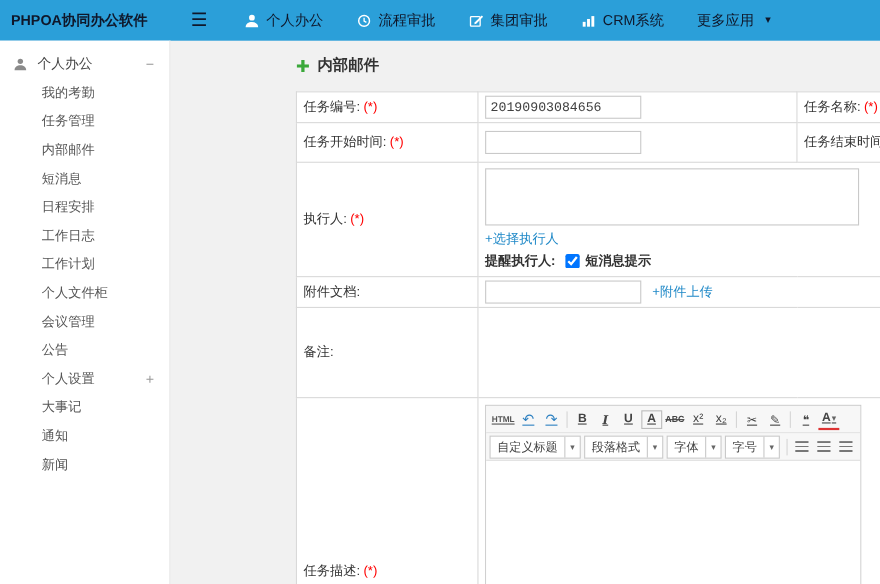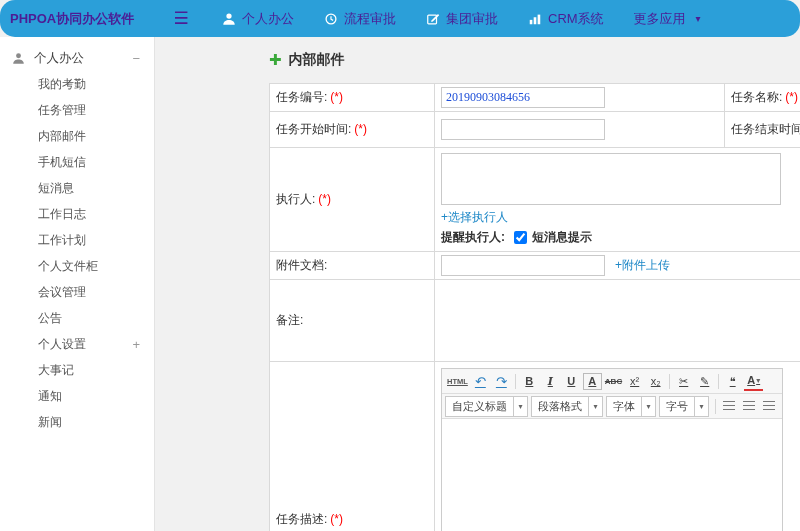--- a/index.html
+++ b/index.html
@@ -1,20 +1,20 @@
 <!DOCTYPE html>
 <html><head>
 <meta charset="utf-8">
 <style>
   * { margin:0; padding:0; box-sizing:border-box; }
   html,body { width:800px; height:531px; overflow:hidden; }
   body { font-family:"Liberation Sans","DejaVu Sans",sans-serif; font-size:12px; color:#333; background:#f1f1f1; }
 
   
-  .topbar { height:37px; background:#2b9fd9; display:flex; align-items:stretch; color:#4c1d95;border-radius:15px; }
+  .topbar { height:37px; background:#2b9fd9; display:flex; align-items:stretch; color:#0f172a; }
   .brand { width:155px; display:flex; align-items:center; padding-left:10px; font-weight:bold; font-size:13px; }
   .menu-btn { width:52px; display:flex; align-items:center; justify-content:center; font-size:17px; cursor:pointer; }
   .nav { display:flex; }
   .nav-item { display:flex; align-items:center; gap:6px; padding:0 15px; font-size:13px; cursor:pointer; white-space:nowrap; }
   .nav-item svg { display:block; }
   .nav-caret { font-size:10px; margin-left:4px; }
 
   
   .main { display:flex; height:494px; }
   .sidebar { width:155px; background:#fff; border-right:1px solid #e3e3e3; padding-top:8px; overflow:hidden; flex:none; }
@@ -29,21 +29,21 @@
   .inner { margin-left:114px; }
   .page-title { display:flex; align-items:center; gap:7px; font-size:14px; font-weight:bold; color:#333; margin-bottom:14px; }
   .plus-icon { color:#3aa83a; font-size:15px; font-weight:bold; }
 
   
   table.form-table { border-collapse:collapse; table-layout:fixed; width:900px; background:#fff; }
   .form-table td { border:1px solid #d9d9d9; padding:3px 6px; font-size:12px; vertical-align:middle; }
   td.lbl { color:#333; }
   .req { color:#f00; margin-left:3px; }
   td.pad-lg { padding-top:7px; padding-bottom:7px; }
-  input.txt { width:164px; height:21px; border:1px solid #c9c9c9; padding:0 4px; font-size:12px; font-family:Liberation Serif, serif; color:#1d4ed8; background:#fff; }
+  input.txt { width:142px; height:21px; border:1px solid #c9c9c9; padding:0 4px; font-size:12px; font-family:Liberation Mono, monospace; color:#404040; background:#fff; }
   .exec-box { width:340px; height:52px; border:1px solid #c9c9c9; background:#fff; }
   a.link { color:#1e88c7; text-decoration:none; cursor:pointer; font-size:12px; }
   .exec-link-row { margin-top:4px; }
   .remind-row { margin-top:3px; display:flex; align-items:center; gap:3px; font-weight:bold; }
   .remind-row input[type=checkbox] { width:13px; height:13px; margin:0 2px 0 6px; }
   .remind-row .cb-label { font-weight:normal; font-weight:bold; }
   td.remark-cell { height:82px; }
   td.exec-cell { padding:5px 6px; }
   .attach-wrap { display:flex; align-items:center; gap:10px; }
 
@@ -136,24 +136,24 @@
     <div class="side-item lvl1">
         <span class="side-label">我的考勤</span>
       </div>
     <div class="side-item lvl1">
         <span class="side-label">任务管理</span>
       </div>
     <div class="side-item lvl1">
         <span class="side-label">内部邮件</span>
       </div>
     <div class="side-item lvl1">
-        <span class="side-label">手机短信</span>
-      </div>
-    <div class="side-item lvl1">
         <span class="side-label">短消息</span>
+      </div>
+    <div class="side-item lvl1">
+        <span class="side-label">日程安排</span>
       </div>
     <div class="side-item lvl1">
         <span class="side-label">工作日志</span>
       </div>
     <div class="side-item lvl1">
         <span class="side-label">工作计划</span>
       </div>
     <div class="side-item lvl1">
         <span class="side-label">个人文件柜</span>
       </div>

